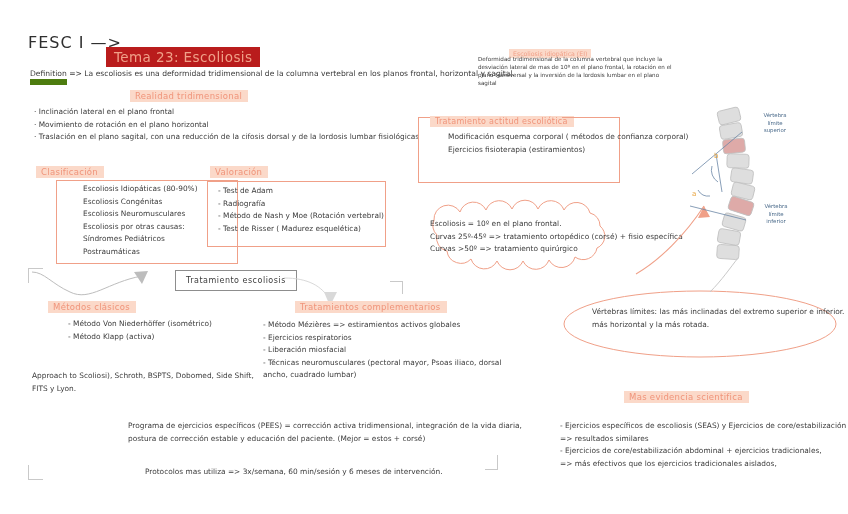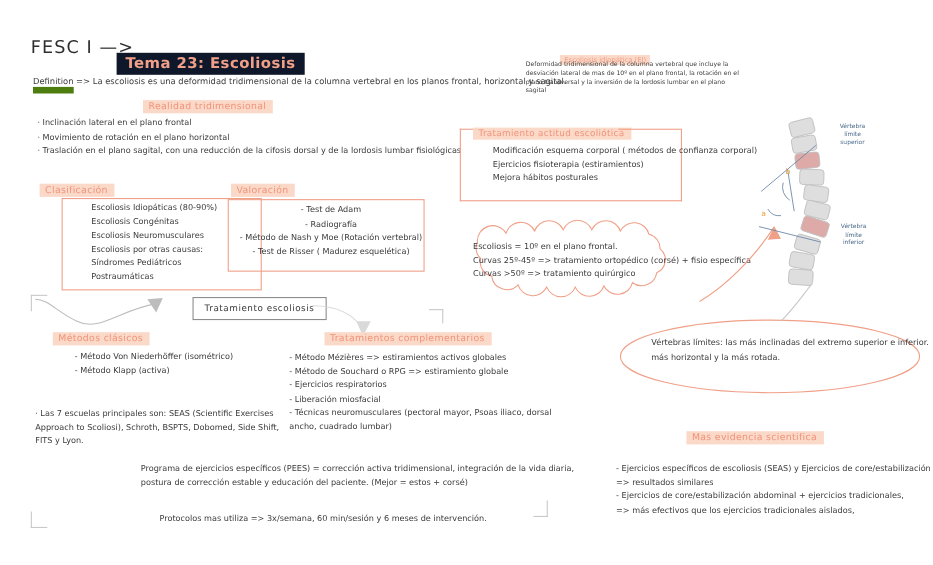--- a/index.html
+++ b/index.html
@@ -7,22 +7,22 @@
     width:848px;height:514px;position:relative;overflow:hidden;
     font-family:"DejaVu Sans","Liberation Sans",sans-serif;
     color:#3b3b3b;
   }
   .abs{position:absolute;}
   .hl{
     background:#fbd9c9;color:#f0947a;display:inline-block;
     padding:1px 6px 1px 5px;letter-spacing:.3px;
   }
   .ttl{
-    font-size:13.5px;color:#f0a088;background:#0f172a;
-    padding:2px 8px;display:inline-block;letter-spacing:.4px;font-weight:bold;
+    font-size:13.5px;color:#f0a088;background:#b91c1c;
+    padding:2px 8px;display:inline-block;letter-spacing:.4px;
   }
   .fesc{font-size:16px;color:#2f2f2f;letter-spacing:1px;}
   .defn{font-size:7.6px;color:#3b3b3b;}
   .ul{border-bottom:6px solid #4d7c0f;padding-bottom:1px;}
   .bul{font-size:7.4px;color:#3b3b3b;line-height:12.5px;}
   .box{border:1px solid #f0a088;background:transparent;}
   .boxtxt{font-size:7.4px;line-height:12.6px;color:#3b3b3b;}
   .greybox{border:1px solid #8d8d8d;font-size:8px;color:#3b3b3b;
     padding:5px 10px;letter-spacing:.5px;}
   .tiny{font-size:5.6px;line-height:8px;color:#3b3b3b;}
@@ -64,21 +64,21 @@
   <div>Escoliosis Neuromusculares</div>
   <div>Escoliosis por otras causas:</div>
   <div>Síndromes Pediátricos</div>
   <div>Postraumáticas</div>
 </div>
 
 <div class="abs" style="left:210px;top:160px;">
   <span class="hl" style="font-size:8.5px;">Valoración</span>
 </div>
 <div class="abs box" style="left:207px;top:181px;width:177px;height:64px;"></div>
-<div class="abs boxtxt" style="left:218px;top:185px;white-space:nowrap;text-align:center;">
+<div class="abs boxtxt" style="left:218px;top:185px;white-space:nowrap;">
   <div>- Test de Adam</div>
   <div>- Radiografía</div>
   <div>- Método de Nash y Moe (Rotación vertebral)</div>
   <div>- Test de Risser ( Madurez esquelética)</div>
 </div>
 
 <div class="abs" style="left:509px;top:41px;">
   <span class="hdr-sm">Escoliosis idiopática (EI)</span>
 </div>
 <div class="abs tiny" style="left:478px;top:55px;width:196px;">Deformidad tridimensional de la columna vertebral que incluye la desviación lateral de mas de 10º en el plano frontal, la rotación en el plano transversal y la inversión de la lordosis lumbar en el plano sagital</div>
@@ -86,21 +86,20 @@
 <div class="abs" style="left:430px;top:109px;">
   <span class="hl" style="font-size:8px;">Tratamiento actitud escoliótica</span>
 </div>
 <div class="abs box" style="left:418px;top:117px;width:200px;height:65px;border-top:none;"></div>
 
 <div class="abs" style="left:418px;top:117px;width:12px;height:1px;background:#f0a088;"></div>
 <div class="abs" style="left:562px;top:117px;width:57px;height:1px;background:#f0a088;"></div>
 <div class="abs boxtxt" style="left:448px;top:131px;white-space:nowrap;">
   <div>Modificación esquema corporal ( métodos de confianza corporal)</div>
   <div>Ejercicios fisioterapia (estiramientos)</div>
-  <div>Mejora hábitos posturales</div>
 </div>
 
 <svg class="abs" style="left:416px;top:190px;" width="220" height="80" viewBox="0 0 220 80">
   <path d="M18,30 a14,14 0 0 1 26,-8 a14,14 0 0 1 26,-2 a14,14 0 0 1 26,-1 a14,14 0 0 1 26,0 a14,14 0 0 1 26,1 a14,14 0 0 1 26,3 a13,13 0 0 1 10,13
            a13,13 0 0 1 -3,22 a14,14 0 0 1 -22,9 a14,14 0 0 1 -26,3 a14,14 0 0 1 -26,1 a14,14 0 0 1 -26,0 a14,14 0 0 1 -26,-2 a14,14 0 0 1 -24,-8
            a13,13 0 0 1 -10,-16 a13,13 0 0 1 -3,-15 z" fill="none" stroke="#f0a088" stroke-width="1"></path>
 </svg>
 <div class="abs boxtxt" style="left:430px;top:218px;white-space:nowrap;">
   <div>Escoliosis = 10º en el plano frontal.</div>
   <div>Curvas 25º-45º =&gt; tratamiento ortopédico (corsé) + fisio específica</div>
@@ -127,31 +126,29 @@
 <div class="abs" style="left:485px;top:455px;width:12px;height:14px;border-right:1px solid #c9c9c9;border-bottom:1px solid #c9c9c9;"></div>
 
 <div class="abs" style="left:48px;top:295px;">
   <span class="hl" style="font-size:8.5px;">Métodos clásicos</span>
 </div>
 <div class="abs boxtxt" style="left:68px;top:318px;white-space:nowrap;">
   <div>- Método Von Niederhöffer (isométrico)</div>
   <div>- Método Klapp (activa)</div>
 </div>
 <div class="abs boxtxt" style="left:32px;top:370px;white-space:nowrap;">
-  <div>· Las 7 escuelas principales son: SEAS (Scientific Exercises</div>
   <div>Approach to Scoliosi), Schroth, BSPTS, Dobomed, Side Shift,</div>
   <div>FITS y Lyon.</div>
 </div>
 
 <div class="abs" style="left:295px;top:295px;">
   <span class="hl" style="font-size:8.5px;">Tratamientos complementarios</span>
 </div>
 <div class="abs boxtxt" style="left:263px;top:319px;white-space:nowrap;">
   <div>- Método Mézières =&gt; estiramientos activos globales</div>
-  <div>- Método de Souchard o RPG =&gt; estiramiento globale</div>
   <div>- Ejercicios respiratorios</div>
   <div>- Liberación miosfacial</div>
   <div>- Técnicas neuromusculares (pectoral mayor, Psoas iliaco, dorsal</div>
   <div>ancho, cuadrado lumbar)</div>
 </div>
 
 <div class="abs boxtxt" style="left:128px;top:420px;white-space:nowrap;">
   <div>Programa de ejercicios específicos (PEES) = corrección activa tridimensional, integración de la vida diaria,</div>
   <div>postura de corrección estable y educación del paciente. (Mejor = estos + corsé)</div>
 </div>

